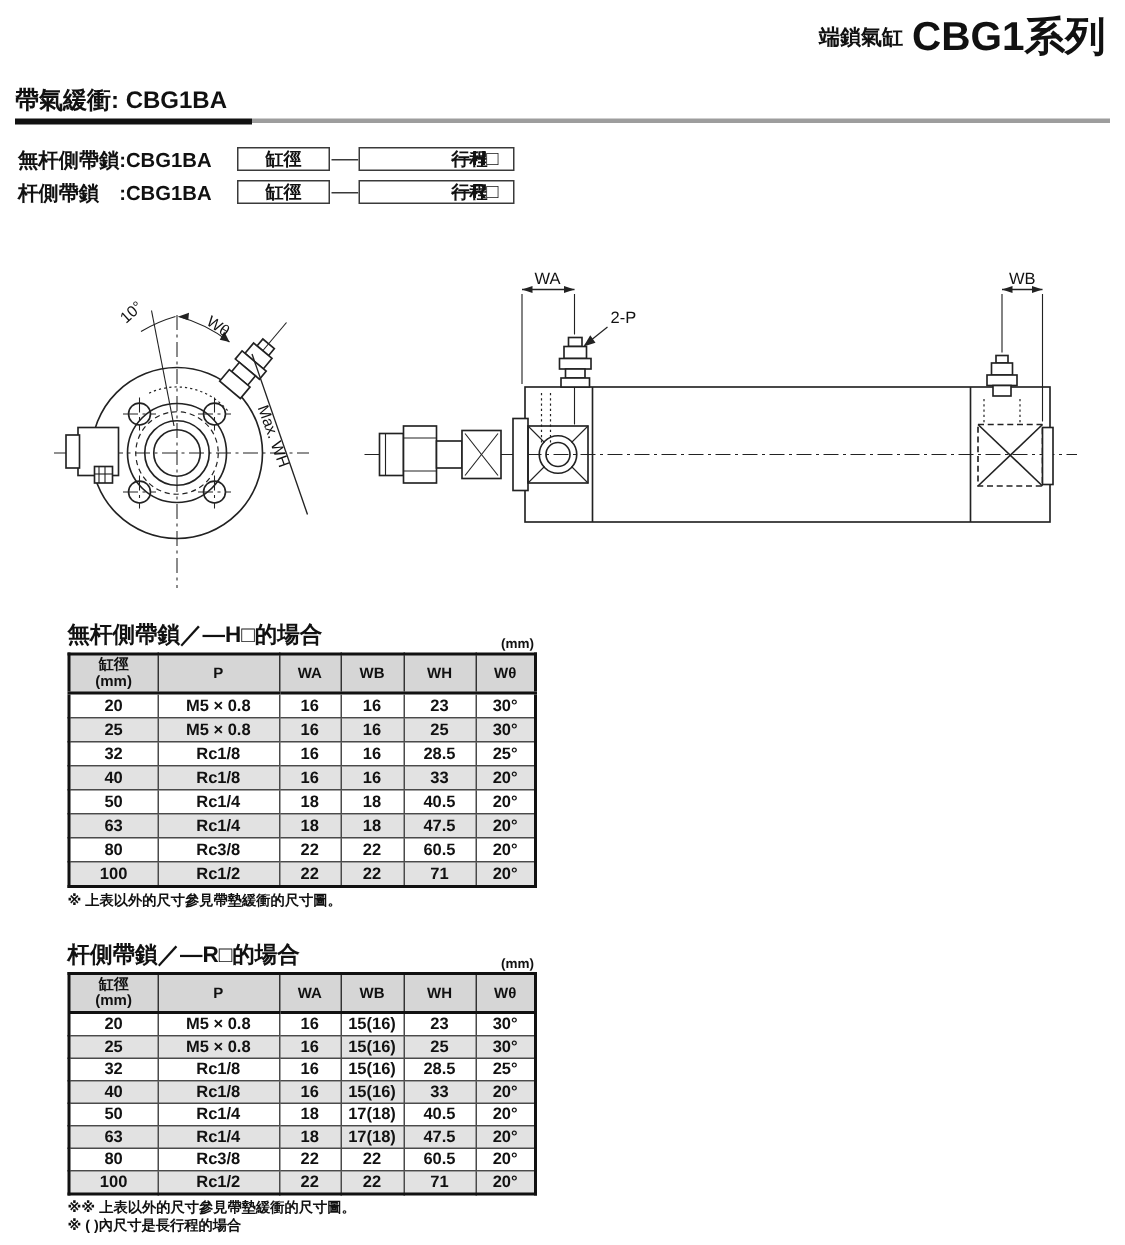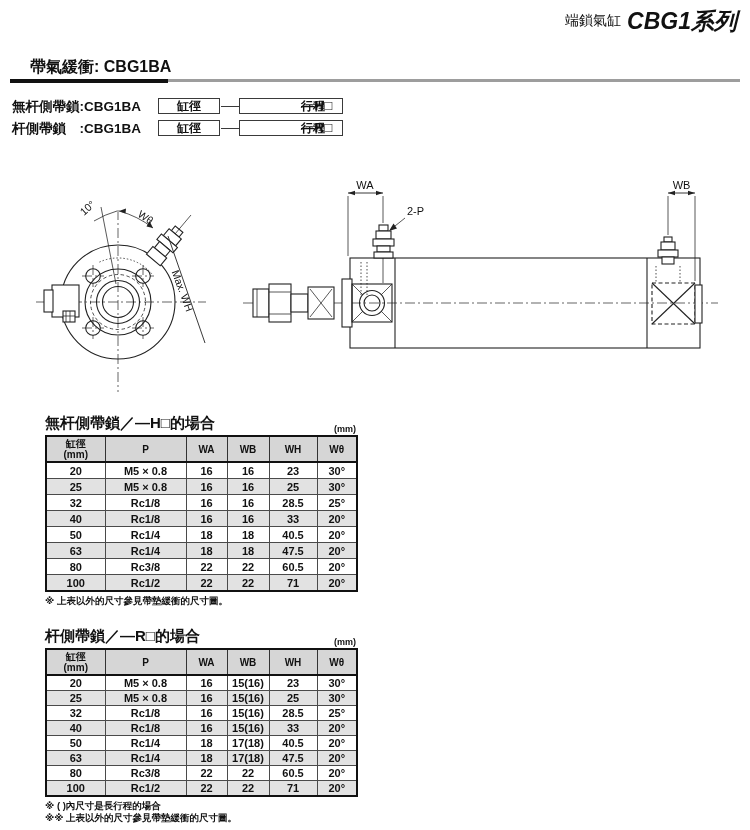--- a/index.html
+++ b/index.html
@@ -3,24 +3,24 @@
 <meta charset="utf-8">
 <style>
   html,body{margin:0;padding:0;background:#888;}
   .page{
     position:relative;width:750px;height:830px;background:#ffffff;
     font-family:"Liberation Sans","DejaVu Sans",sans-serif;color:#111;
     margin:0 auto;overflow:hidden;
   }
   
   .doc-header{position:absolute;top:6px;right:13px;text-align:right;white-space:nowrap;}
-  .doc-header .category{font-size:14px;font-weight:normal;vertical-align:4px;margin-right:6px;text-align:center;}
-  .doc-header .series{font-size:23px;font-weight:bold;font-style:italic;letter-spacing:0px;}
+  .doc-header .category{font-size:14px;font-weight:bold;vertical-align:4px;margin-right:6px;text-align:center;}
+  .doc-header .series{font-size:27px;font-weight:bold;letter-spacing:0px;}
   
-  .section-title{position:absolute;left:10px;top:57px;font-size:16px;font-weight:bold;white-space:nowrap;margin-left:20px;}
+  .section-title{position:absolute;left:10px;top:57px;font-size:16px;font-weight:bold;white-space:nowrap;}
   .rule{position:absolute;left:10px;top:79px;width:730px;height:4px;}
   .rule .black{position:absolute;left:0;top:0;width:158px;height:4px;background:#111;}
   .rule .gray{position:absolute;left:158px;top:0;width:572px;height:3px;background:#9d9d9d;}
   
   .order-row{position:absolute;left:0;width:750px;height:17px;text-decoration:underline;}
   .order-row .olabel{position:absolute;left:12px;top:0;font-size:13.5px;font-weight:bold;white-space:pre;}
   .order-box{position:absolute;top:0;height:14px;border:1.5px solid #3a3a3a;background:#fff;
              font-size:12px;font-weight:bold;text-align:center;line-height:14px;}
   .order-box.b1{left:158px;width:60px;}
   .order-box.b2{left:239px;width:58px;padding-left:44px;}
@@ -399,18 +399,18 @@
             <td>100</td>
             <td>Rc1/2</td>
             <td>22</td>
             <td>22</td>
             <td>71</td>
             <td>20°</td>
           </tr>
         </tbody>
     </table>
     <div class="notes">
+        <div>※※ 上表以外的尺寸參見帶墊緩衝的尺寸圖。</div>
         <div>※ (  )內尺寸是長行程的場合</div>
-        <div>※※ 上表以外的尺寸參見帶墊緩衝的尺寸圖。</div>
       </div>
   </div>
 
 </div>
 
 </body></html>

